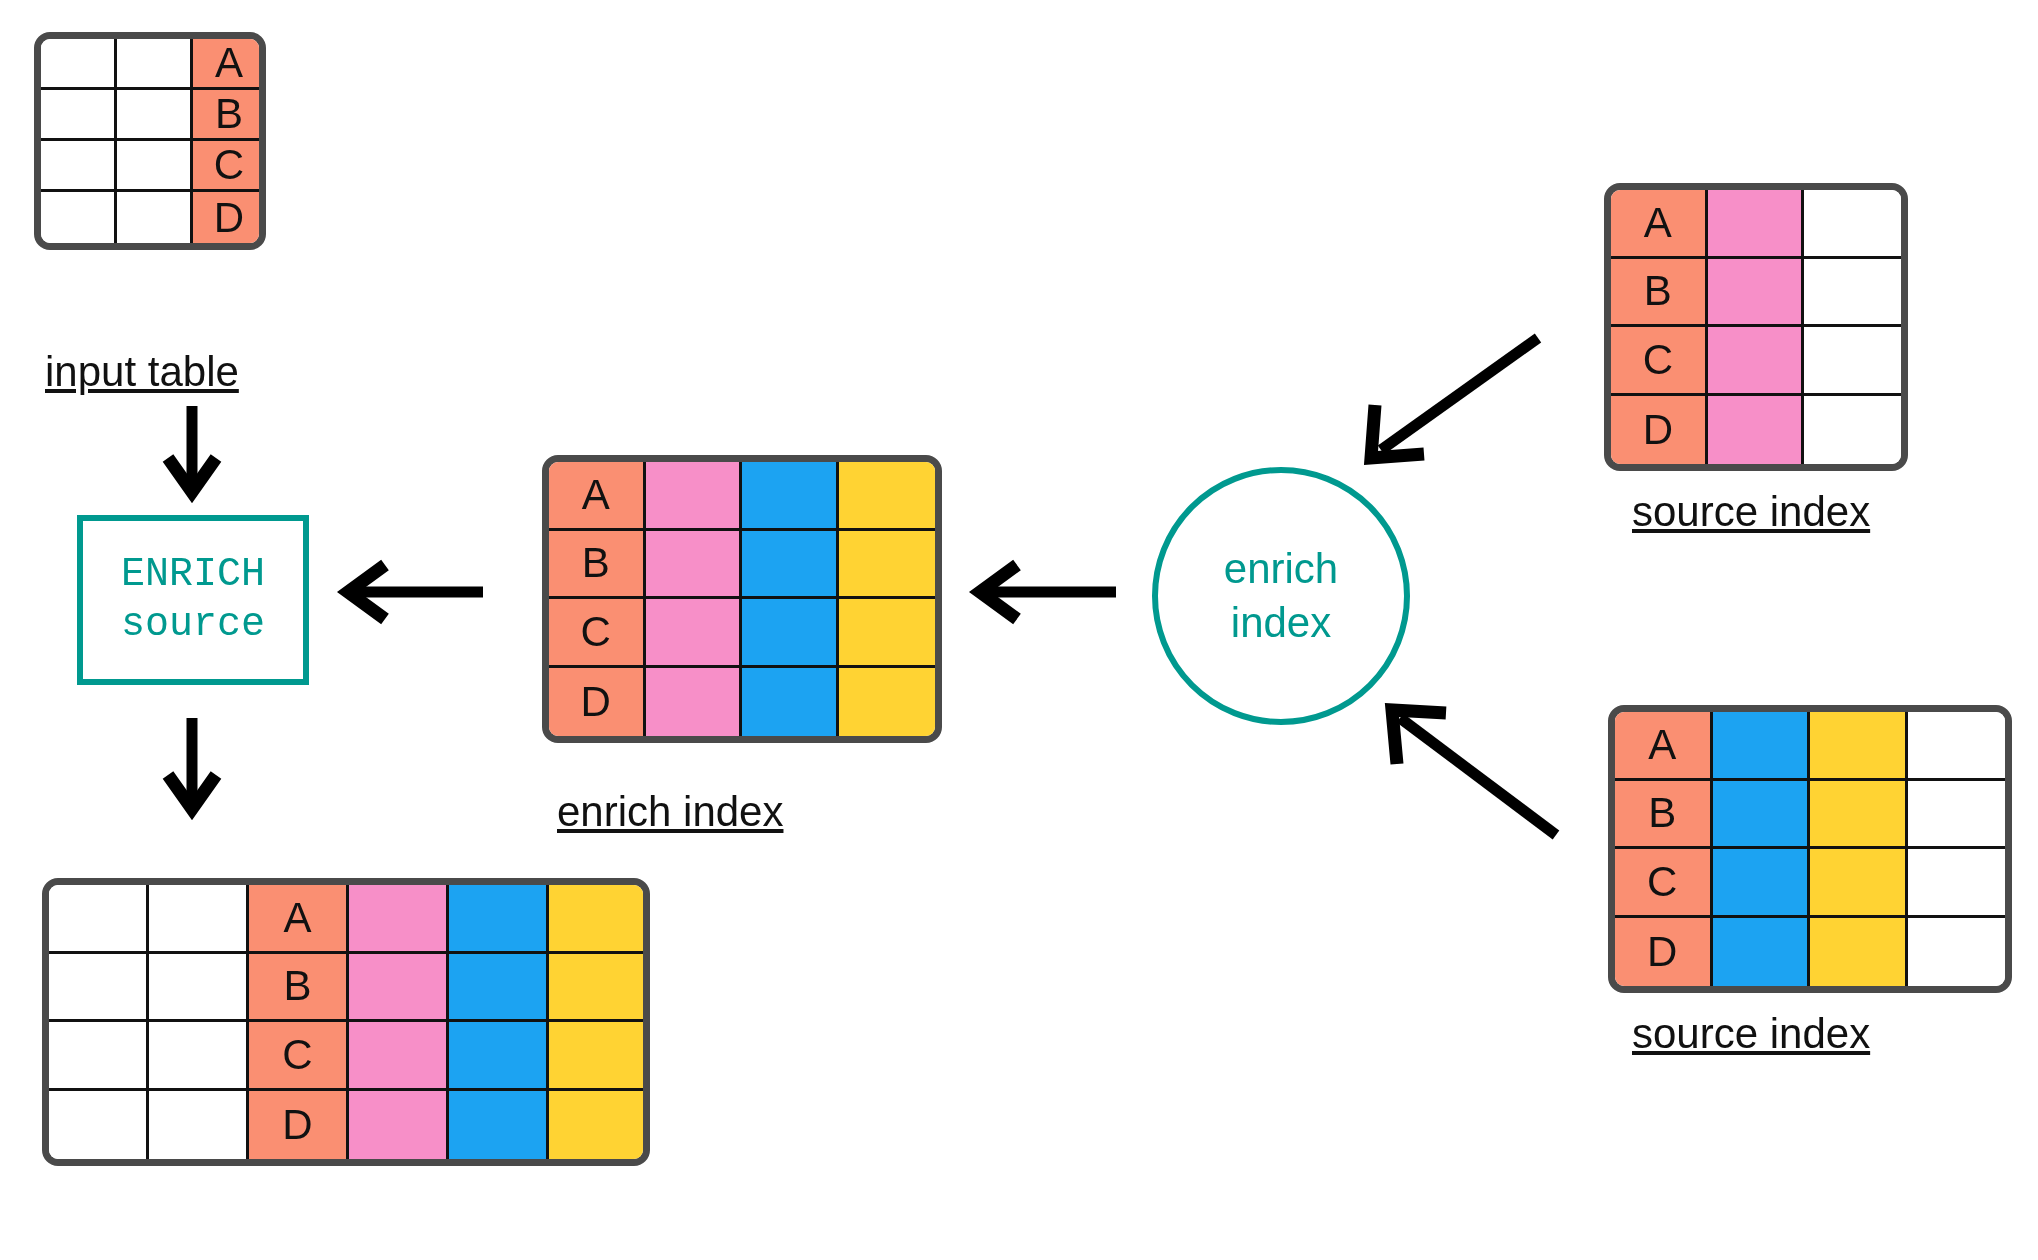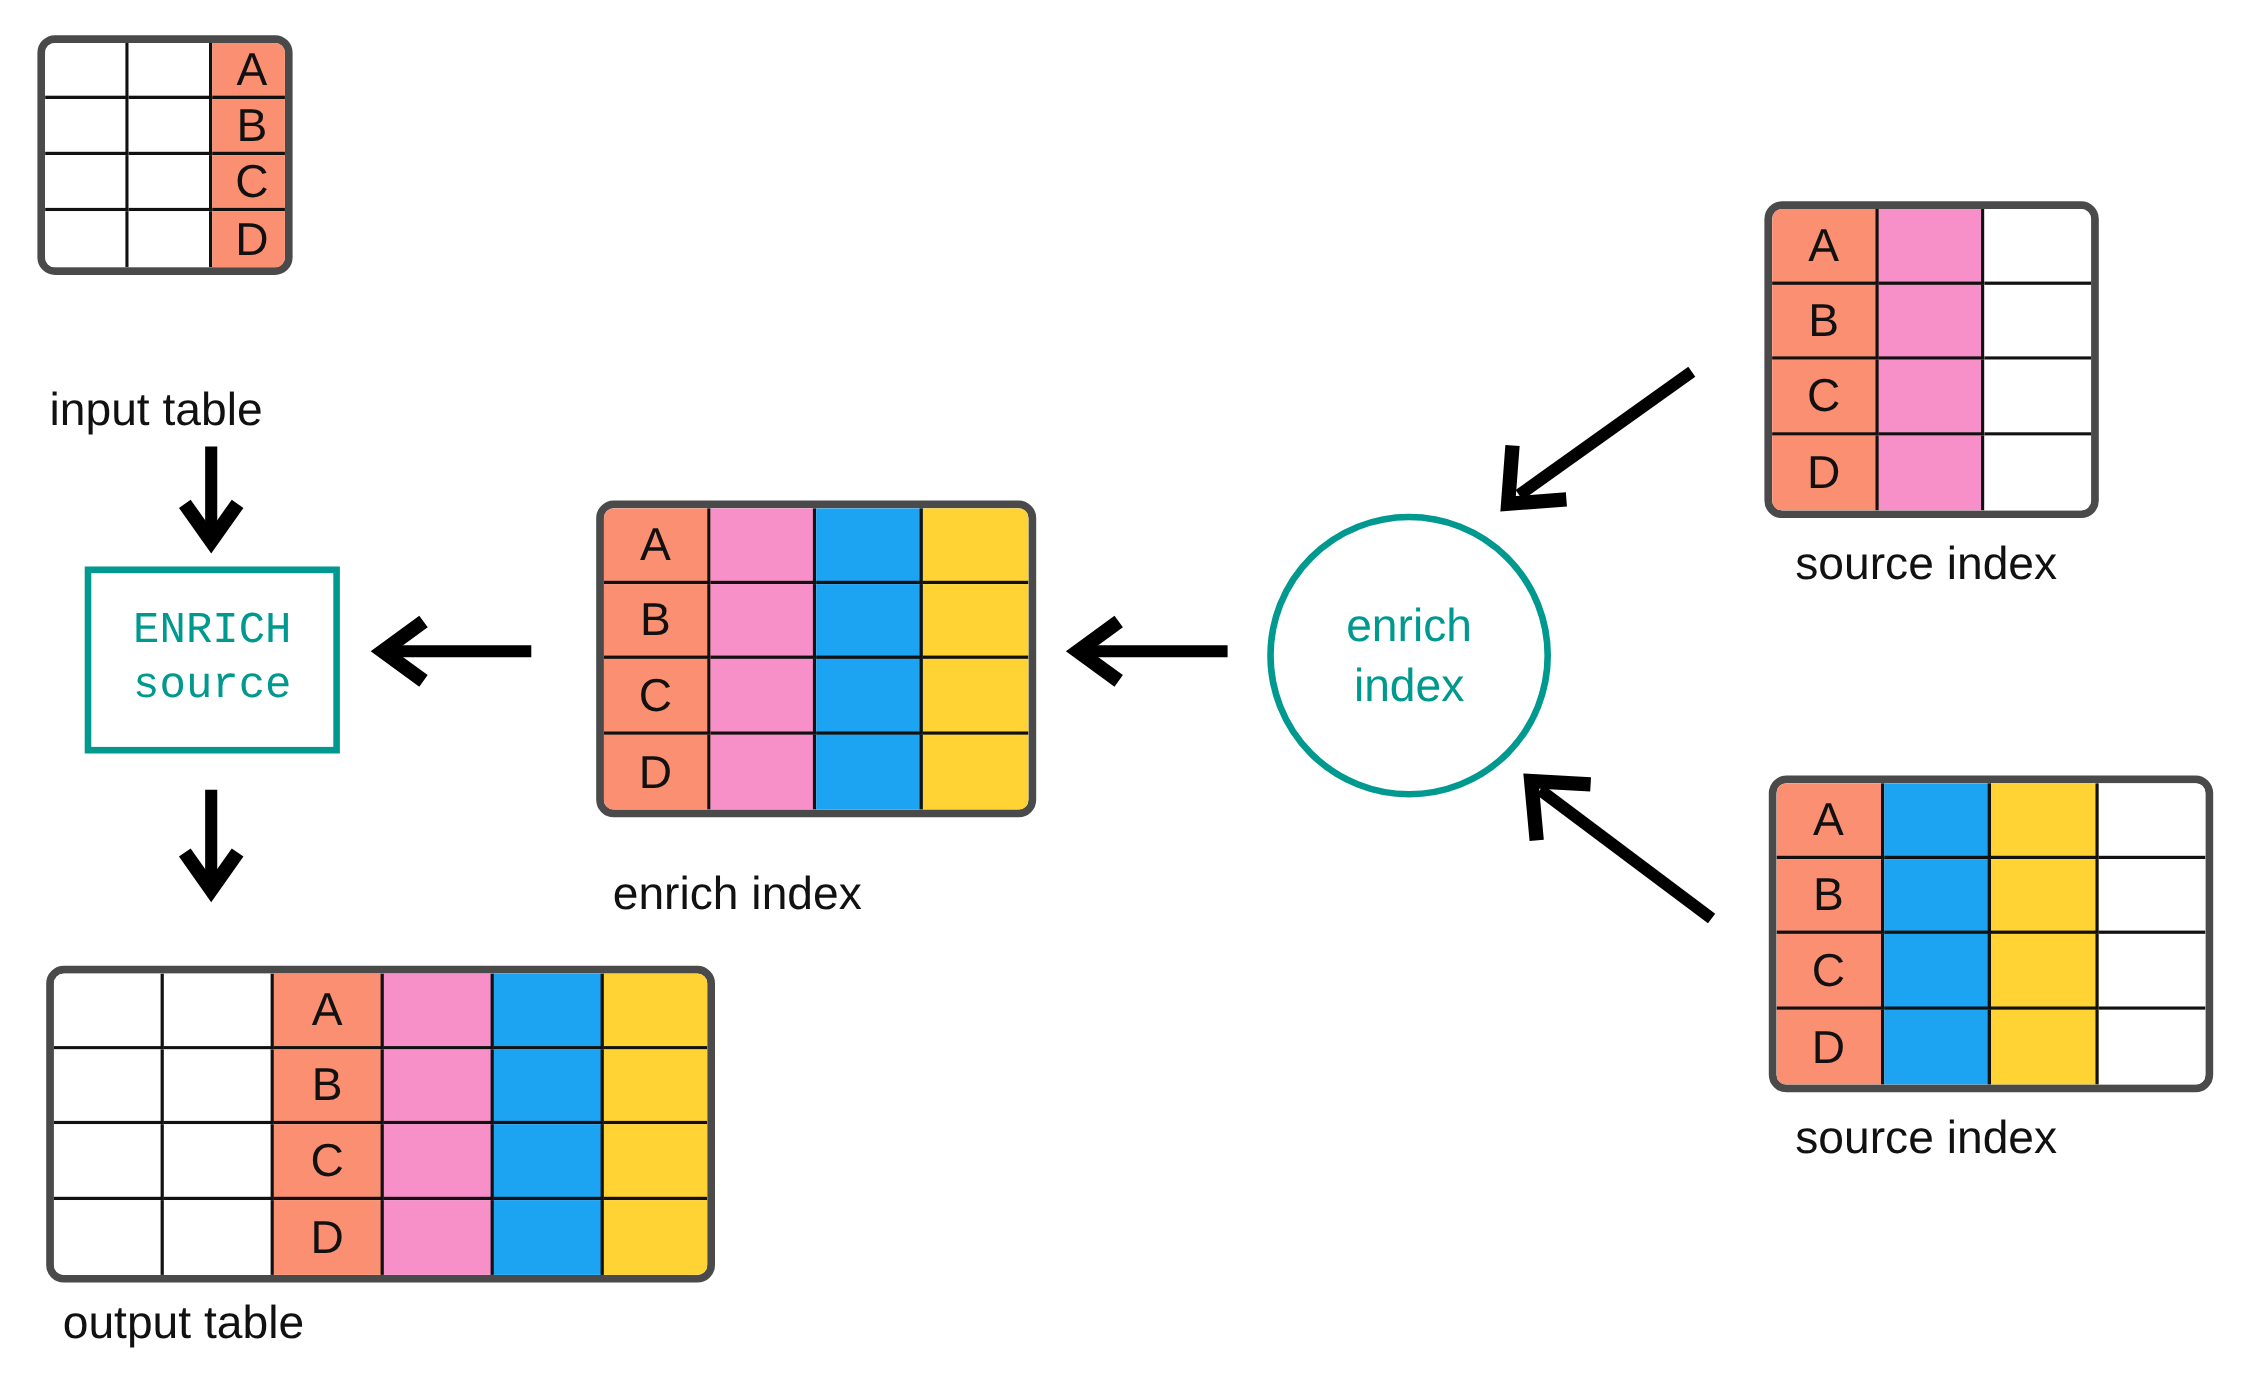--- a/index.html
+++ b/index.html
@@ -49,20 +49,21 @@
   .c-blue   { background: #1ca3f2; }
   .c-yellow { background: #ffd333; }
 
   
   .caption {
     position: absolute;
     font-size: 42px;
     color: #111111;
     white-space: nowrap;
     font-family: "Liberation Sans", sans-serif;
+    text-decoration: underline;
   }
 
   
   .cmd-box {
     position: absolute;
     box-sizing: border-box;
     border: 6px solid #00998f;
     background: #ffffff;
     display: flex;
     flex-direction: column;
@@ -217,21 +218,20 @@
       <div class="cell c-pink"></div>
       <div class="cell c-blue"></div>
       <div class="cell c-yellow lastcol"></div>
       <div class="cell c-white lastrow"></div>
       <div class="cell c-white lastrow"></div>
       <div class="cell c-salmon lastrow">D</div>
       <div class="cell c-pink lastrow"></div>
       <div class="cell c-blue lastrow"></div>
       <div class="cell c-yellow lastcol lastrow"></div>
     </div>
-  <div class="caption" style="left:57px; top:1178px;">output table</div>
 
   <svg id="arrows" viewBox="0 0 2038 1260">
     <g stroke="#000000" stroke-width="11" fill="none" stroke-linecap="butt" stroke-linejoin="miter">
 
       <g>
         <line x1="192" y1="406" x2="192" y2="483"></line>
         <polyline points="168,458 192,492 216,458" stroke-width="13"></polyline>
       </g>
 
       <g>

